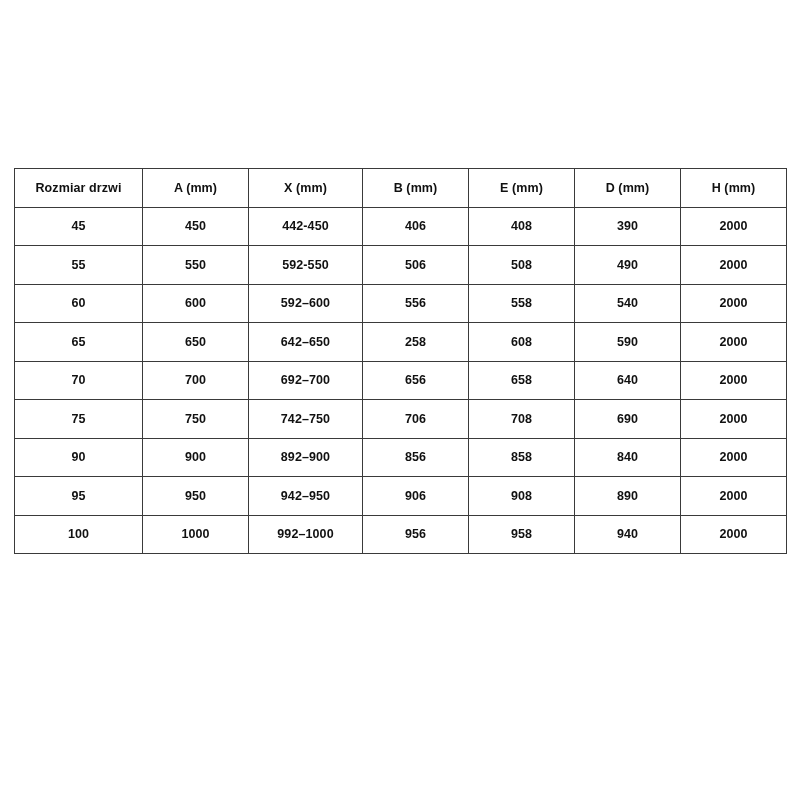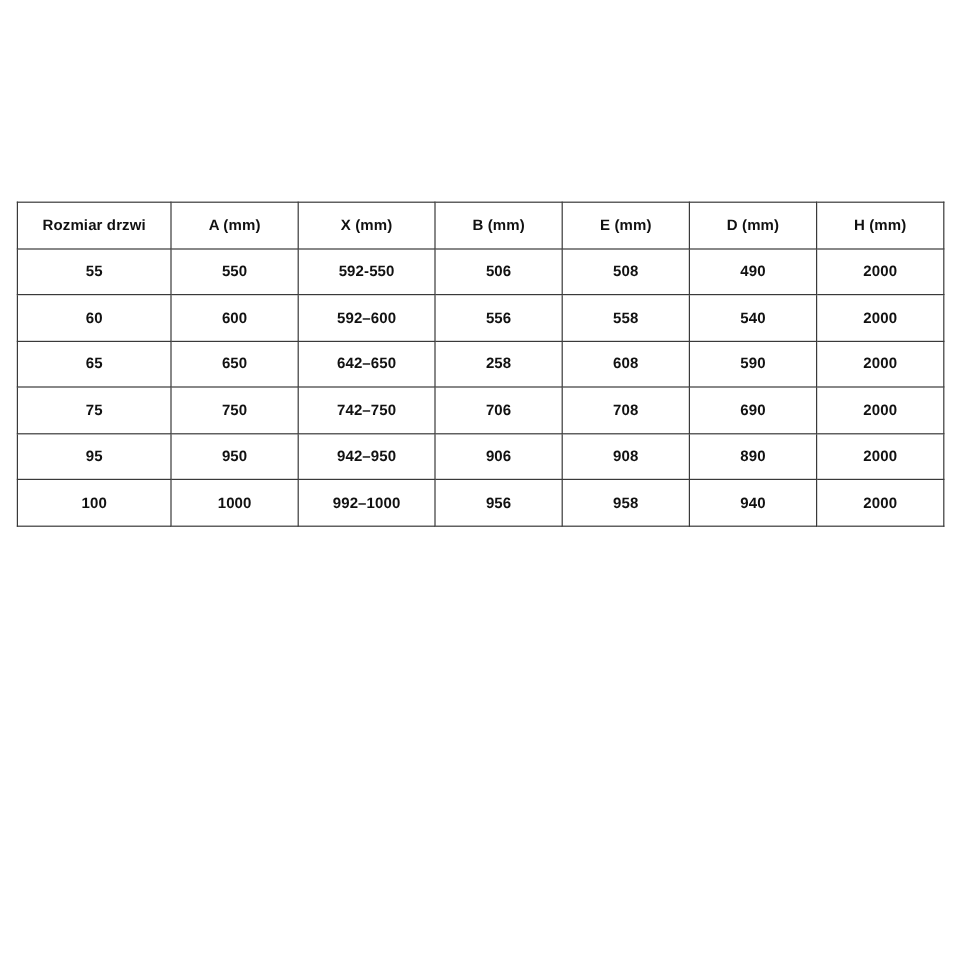--- a/index.html
+++ b/index.html
@@ -79,20 +79,29 @@
           <th>A (mm)</th>
           <th>X (mm)</th>
           <th>B (mm)</th>
           <th>E (mm)</th>
           <th>D (mm)</th>
           <th>H (mm)</th>
         </tr>
       </thead>
       <tbody>
         <tr>
+          <td>45</td>
+          <td>450</td>
+          <td>442-450</td>
+          <td>406</td>
+          <td>408</td>
+          <td>390</td>
+          <td>2000</td>
+        </tr>
+        <tr>
           <td>55</td>
           <td>550</td>
           <td>592-550</td>
           <td>506</td>
           <td>508</td>
           <td>490</td>
           <td>2000</td>
         </tr>
         <tr>
           <td>60</td>
@@ -106,26 +115,44 @@
         <tr>
           <td>65</td>
           <td>650</td>
           <td>642–650</td>
           <td>258</td>
           <td>608</td>
           <td>590</td>
           <td>2000</td>
         </tr>
         <tr>
+          <td>70</td>
+          <td>700</td>
+          <td>692–700</td>
+          <td>656</td>
+          <td>658</td>
+          <td>640</td>
+          <td>2000</td>
+        </tr>
+        <tr>
           <td>75</td>
           <td>750</td>
           <td>742–750</td>
           <td>706</td>
           <td>708</td>
           <td>690</td>
+          <td>2000</td>
+        </tr>
+        <tr>
+          <td>90</td>
+          <td>900</td>
+          <td>892–900</td>
+          <td>856</td>
+          <td>858</td>
+          <td>840</td>
           <td>2000</td>
         </tr>
         <tr>
           <td>95</td>
           <td>950</td>
           <td>942–950</td>
           <td>906</td>
           <td>908</td>
           <td>890</td>
           <td>2000</td>

